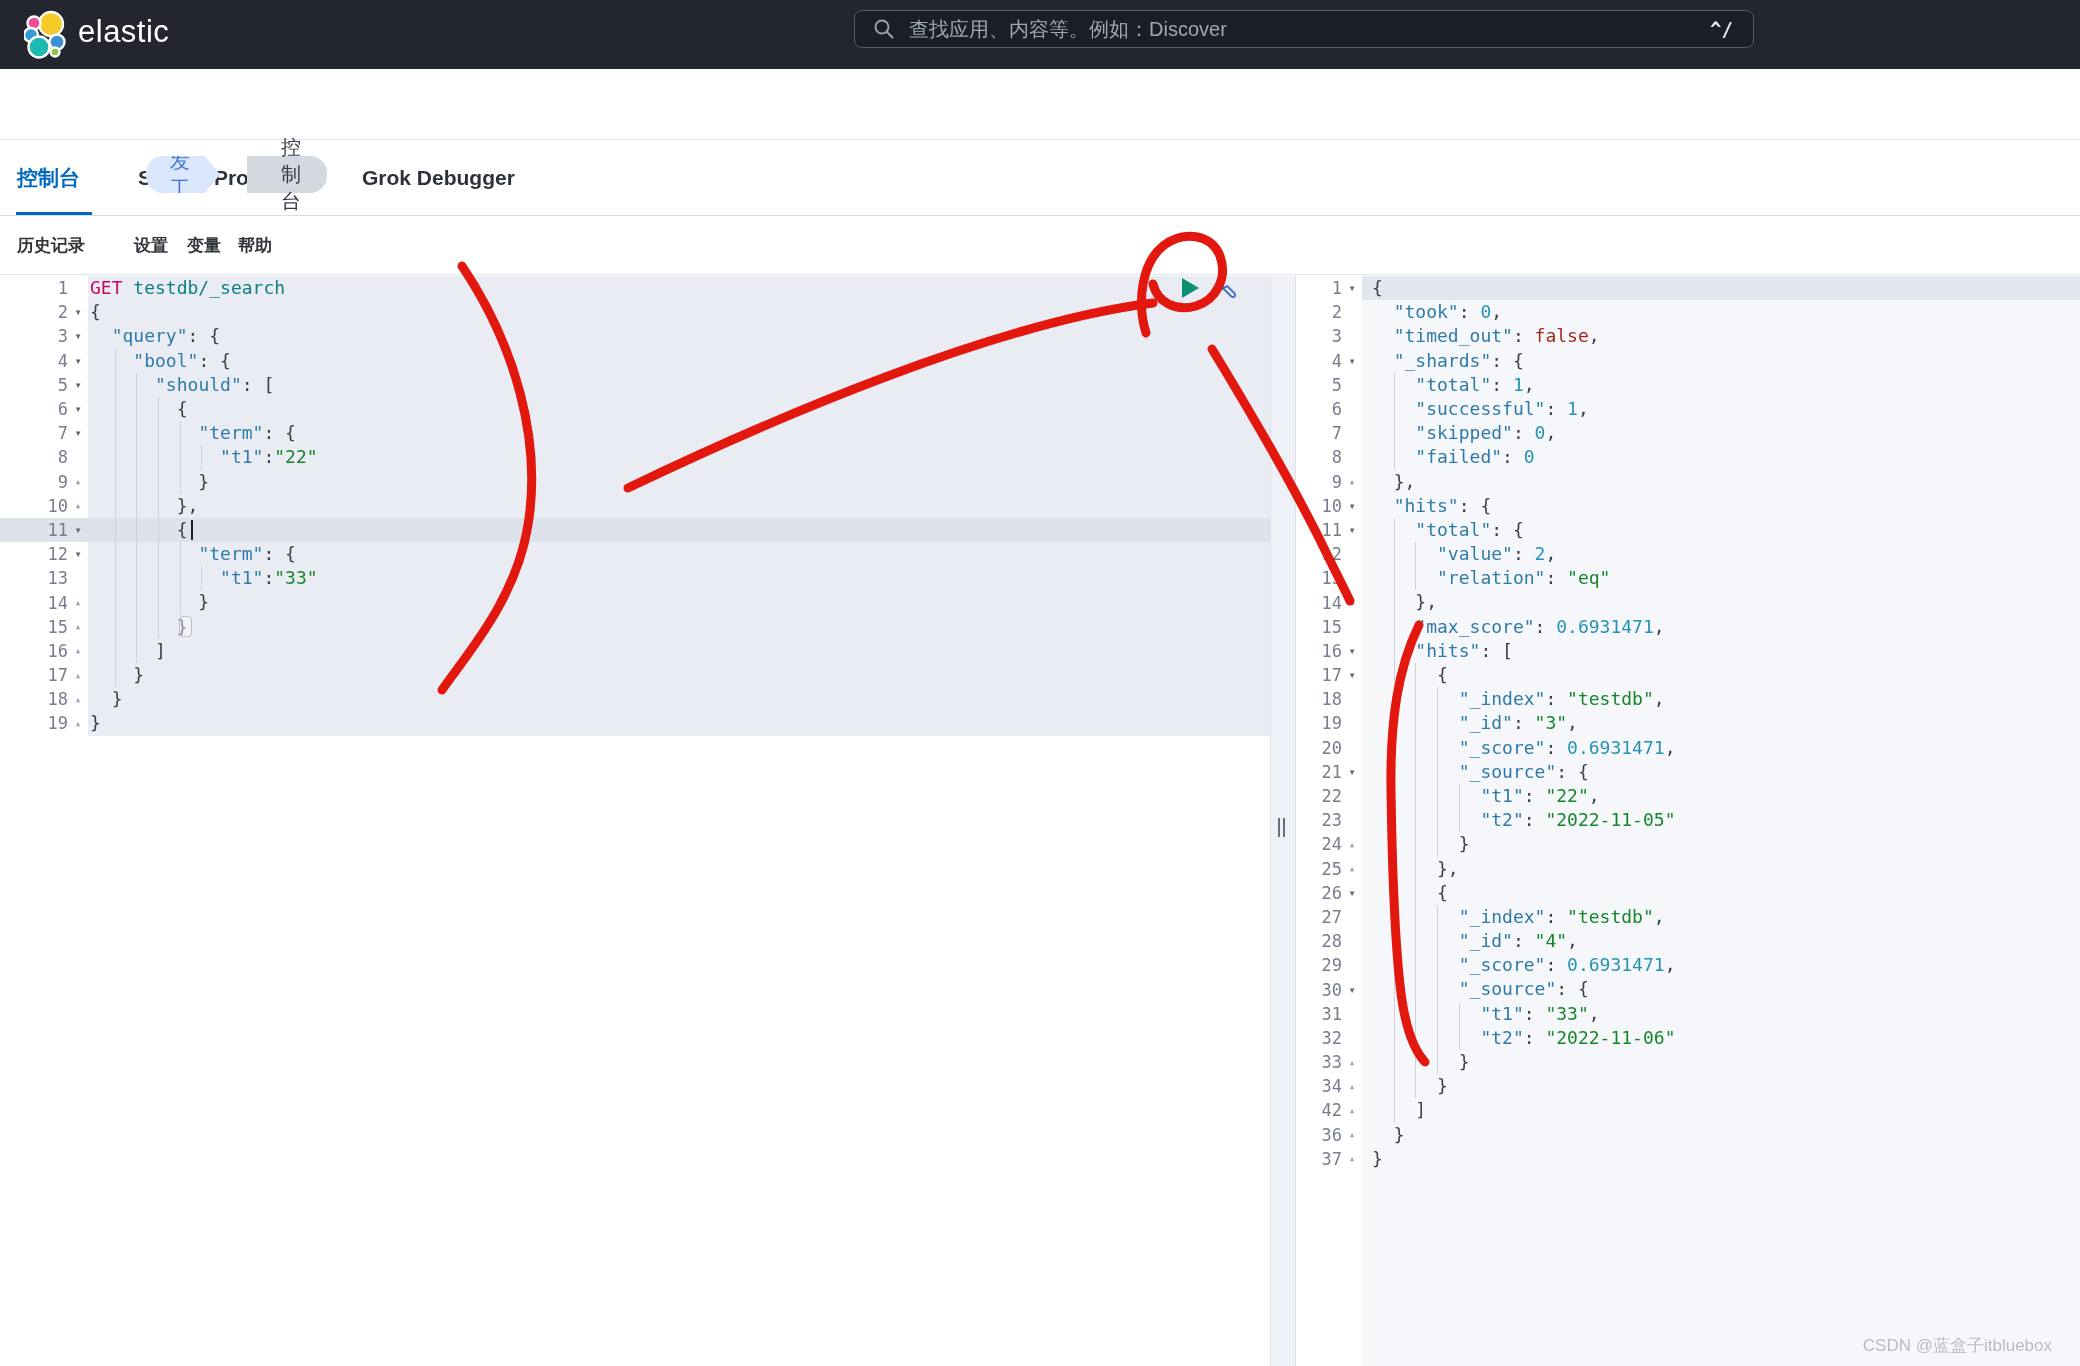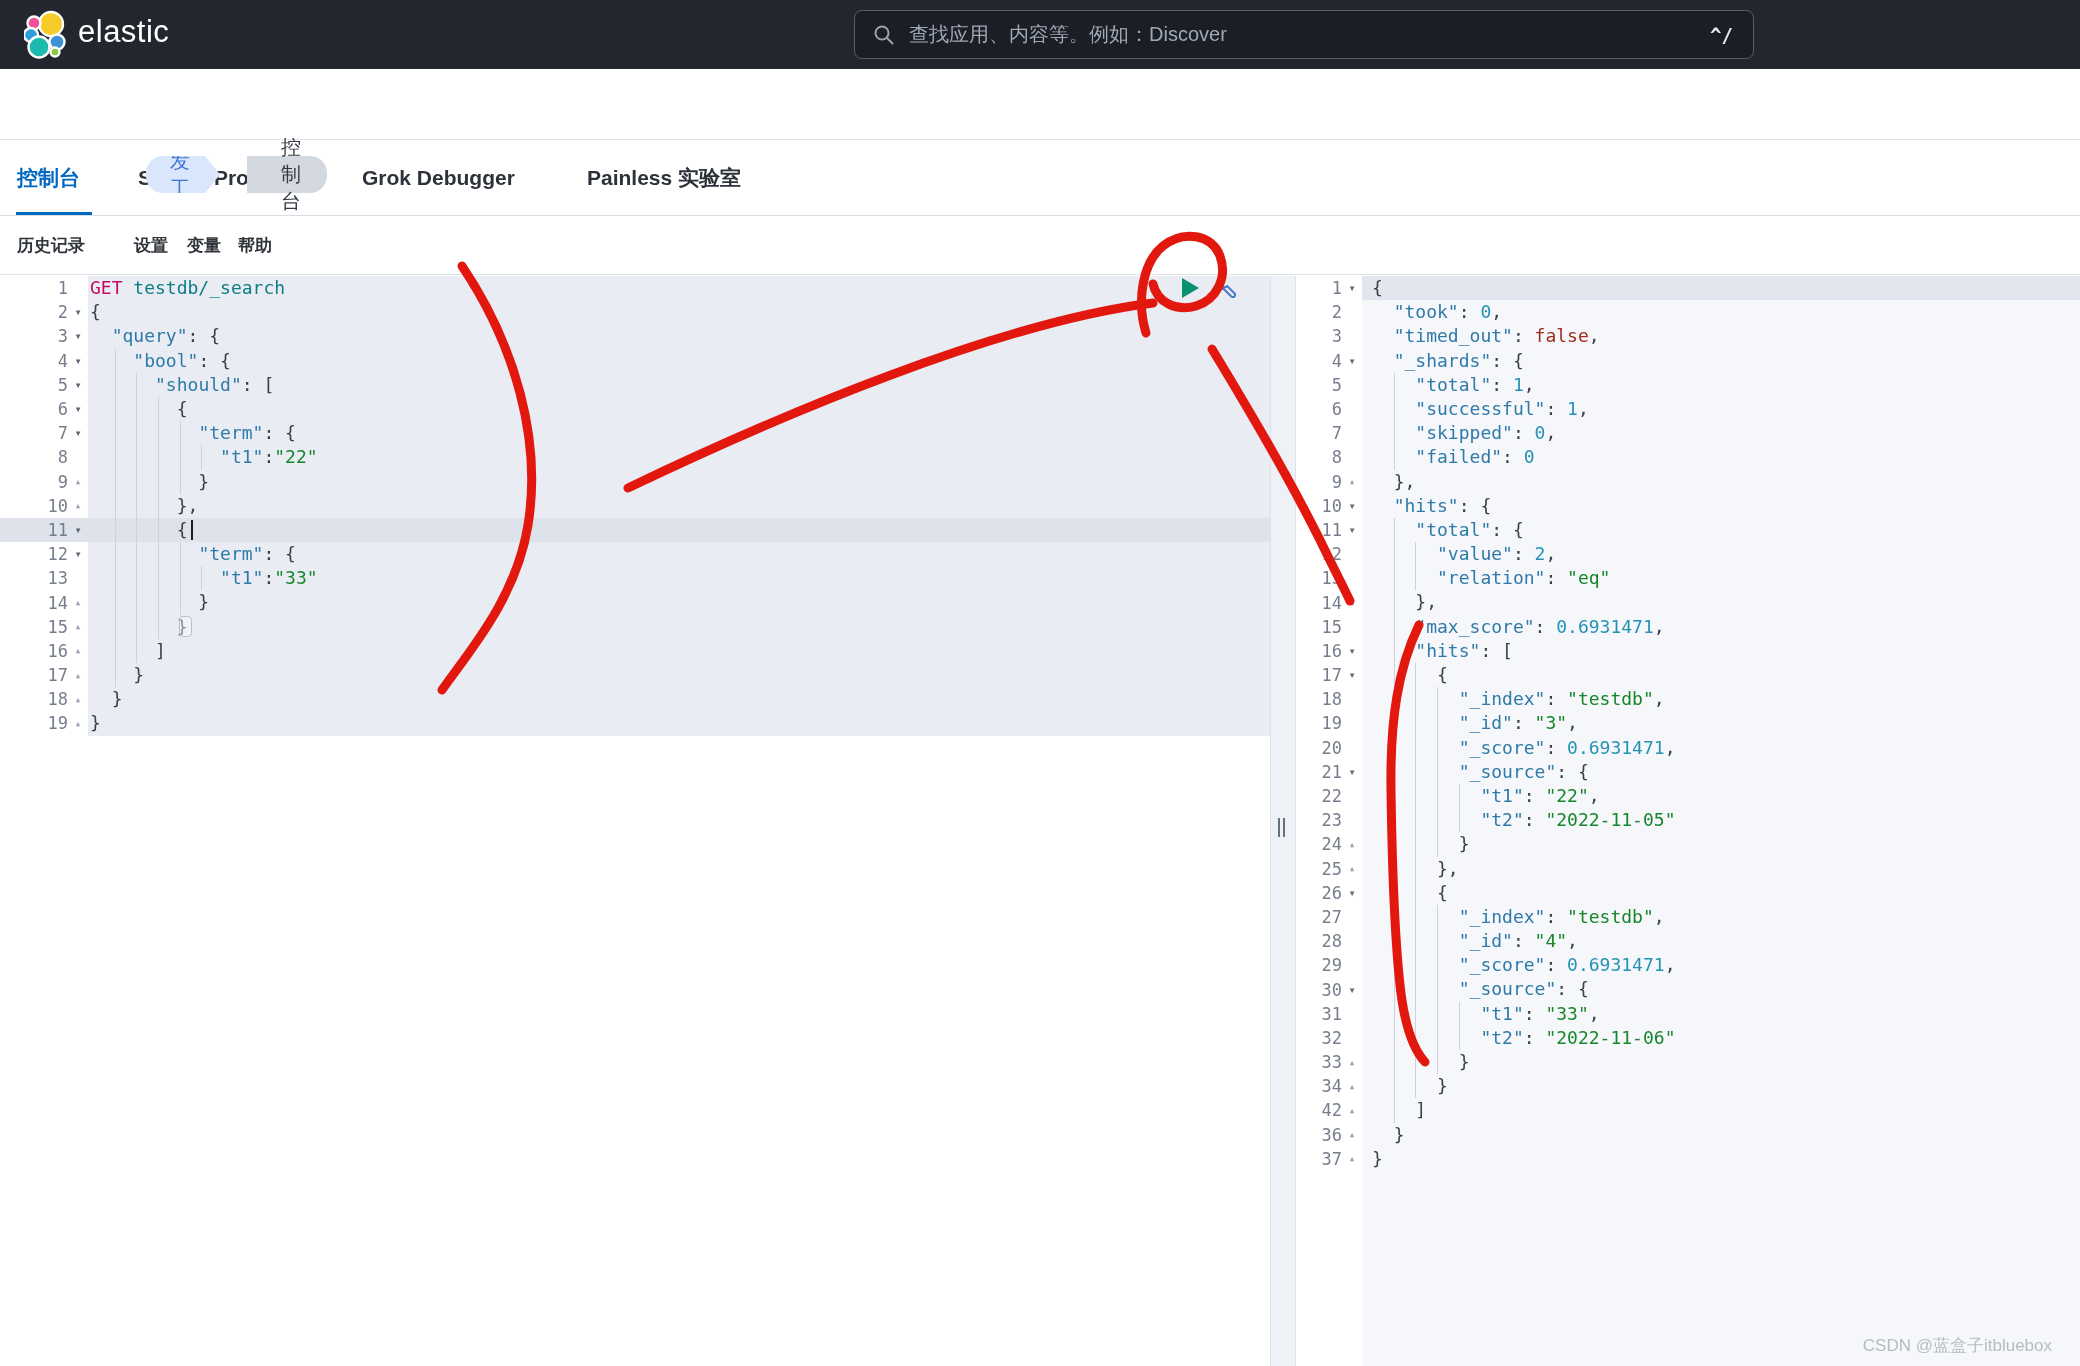--- a/index.html
+++ b/index.html
@@ -3,21 +3,21 @@
 <meta charset="utf-8">
 <style>
   * { margin:0; padding:0; box-sizing:border-box; }
   html,body { width:2080px; height:1366px; overflow:hidden; background:#fff;
     font-family:"Liberation Sans","DejaVu Sans",sans-serif; }
 
   
   #header { position:absolute; left:0; top:0; width:2080px; height:69px; background:#23262e; }
   #logo { position:absolute; left:24px; top:10px; width:48px; height:50px; }
   #logo-text { position:absolute; left:78px; top:14px; color:#fff; font-size:31px; font-weight:400; letter-spacing:.5px; }
-  #searchbar { position:absolute; left:854px; top:10px; width:900px; height:49px;
+  #searchbar { position:absolute; left:854px; top:10px; width:900px; height:38px;
     background:#1b1e25; border:1px solid #565e6c; border-radius:8px; display:flex; align-items:center; }
   #searchbar .mag { margin-left:18px; }
   #search-ph { margin-left:14px; color:#9ea8b6; font-size:20px; flex:1; }
   #search-short { margin-right:20px; color:#e7eaef; font-size:19px; font-weight:bold; font-family:"DejaVu Sans Mono",monospace; }
 
   
   #crumb-row { position:absolute; left:0; top:69px; width:2080px; height:71px; background:#fff; border-bottom:1px solid #e0e4eb; }
   #hamburger { position:absolute; left:30px; top:95px; width:30px; height:22px; cursor:pointer; }
   #hamburger i { display:block; height:3.5px; background:#343741; border-radius:2px; margin-bottom:5.5px; }
   #app-badge { position:absolute; left:85px; top:87px; width:37px; height:36px; background:#14bfb1; border-radius:7px;
@@ -110,21 +110,20 @@
     <div id="crumb1">开发工具</div>
     <div id="crumb2">控制台</div>
   </div>
 </div>
 
 <div id="tabs-row">
   <div class="tab active" style="left:17px;">控制台</div>
   <div id="tab-underline"></div>
   <div class="tab" style="left:138px;">Search Profiler</div>
   <div class="tab" style="left:362px;">Grok Debugger</div>
-  <div class="tab" style="left:587px;">Painless 实验室</div>
   <div id="beta-badge">公测版</div>
 </div>
 
 <div id="menu-row">
   <div class="menu-item" style="left:17px;">历史记录</div>
   <div class="menu-item" style="left:134px;">设置</div>
   <div class="menu-item" style="left:187px;">变量</div>
   <div class="menu-item" style="left:238px;text-align:right;">帮助</div>
 </div>
 

